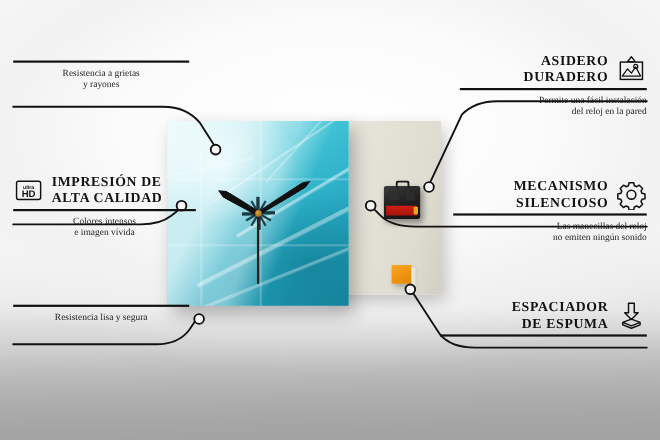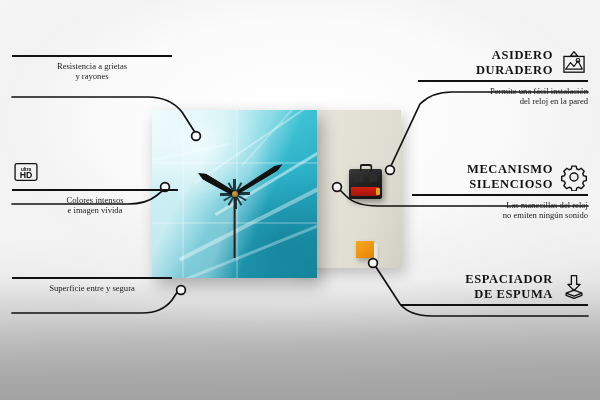--- a/index.html
+++ b/index.html
@@ -264,29 +264,31 @@
 
   <div class="feature left" id="f-impresion">
     <div class="feat-head">
       <span class="ico">
         <svg viewBox="0 0 32 32">
           <rect x="3.5" y="6.5" width="25" height="19" rx="2" fill="none" stroke="#111" stroke-width="1.5"></rect>
           <text x="16" y="14.6" font-family="Liberation Sans, sans-serif" font-size="5.4" font-weight="700" text-anchor="middle" fill="#111">ultra</text>
           <text x="16" y="23" font-family="Liberation Sans, sans-serif" font-size="10" font-weight="700" text-anchor="middle" fill="#111">HD</text>
         </svg>
       </span>
+      <span class="feat-title">IMPRESIÓN DE
+ALTA CALIDAD</span>
     </div>
     <div class="rule" style="width: 100%;"></div>
     <div class="feat-desc">Colores intensos
 e imagen vívida</div>
   </div>
 
   <div class="feature left" id="f-bordes">
     <div class="rule" style="width: 100%;"></div>
-    <div class="feat-desc">Superficie entre y segura</div>
+    <div class="feat-desc">Resistencia lisa y segura</div>
   </div>
 
   <div class="feature right" id="f-mecanismo">
     <div class="feat-head">
       <span class="feat-title">MECANISMO
 SILENCIOSO</span>
       <span class="ico">
         <svg viewBox="0 0 32 32">
           <path fill="none" stroke="#111" stroke-width="1.6" stroke-linejoin="round" d="M13.6 3.6 h4.8 l.7 3.1 2.4 1 2.7-1.6 3.4 3.4 -1.6 2.7 1 2.4 3.1 .7 v4.8 l-3.1 .7 -1 2.4 1.6 2.7 -3.4 3.4 -2.7-1.6 -2.4 1 -.7 3.1 h-4.8 l-.7-3.1 -2.4-1 -2.7 1.6 -3.4-3.4 1.6-2.7 -1-2.4 -3.1-.7 v-4.8 l3.1-.7 1-2.4 -1.6-2.7 3.4-3.4 2.7 1.6 2.4-1 Z"></path>
           <circle cx="16" cy="16" r="4.6" fill="none" stroke="#111" stroke-width="1.6"></circle>

